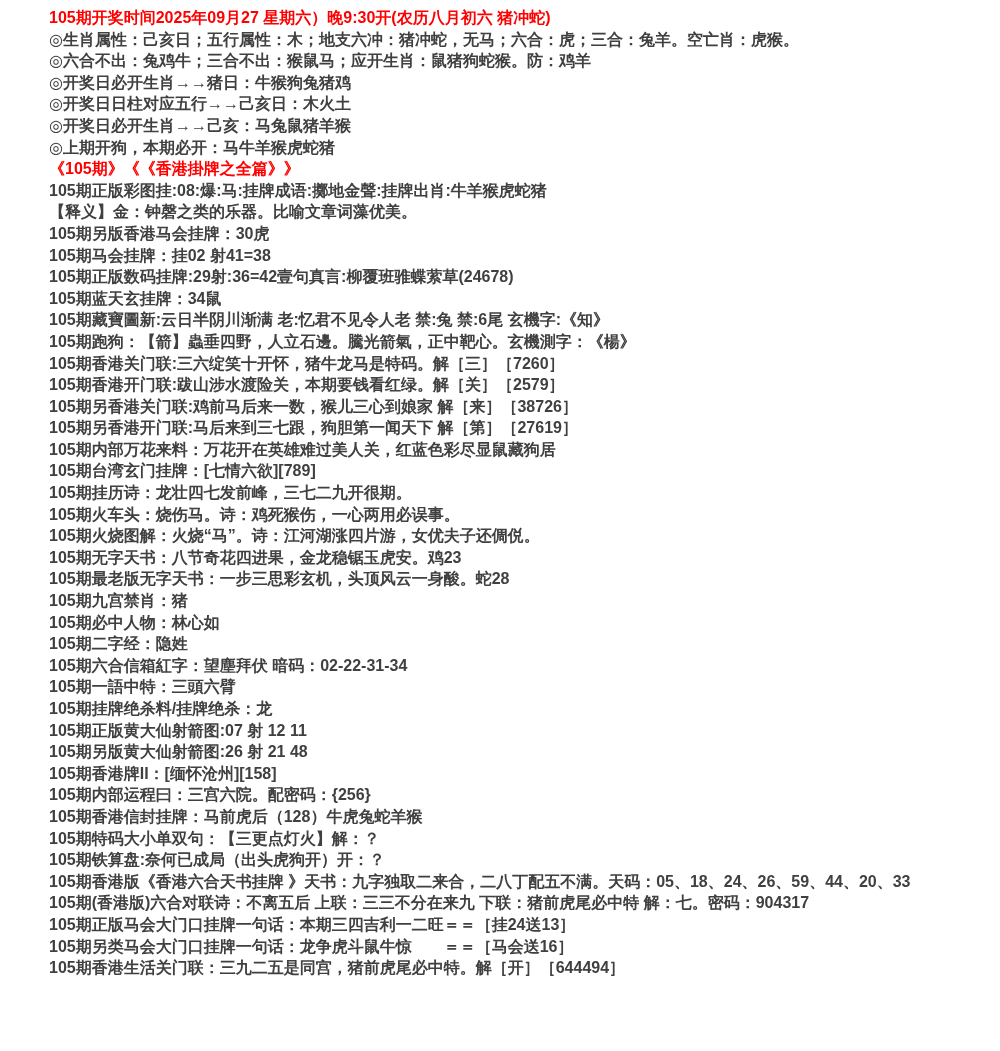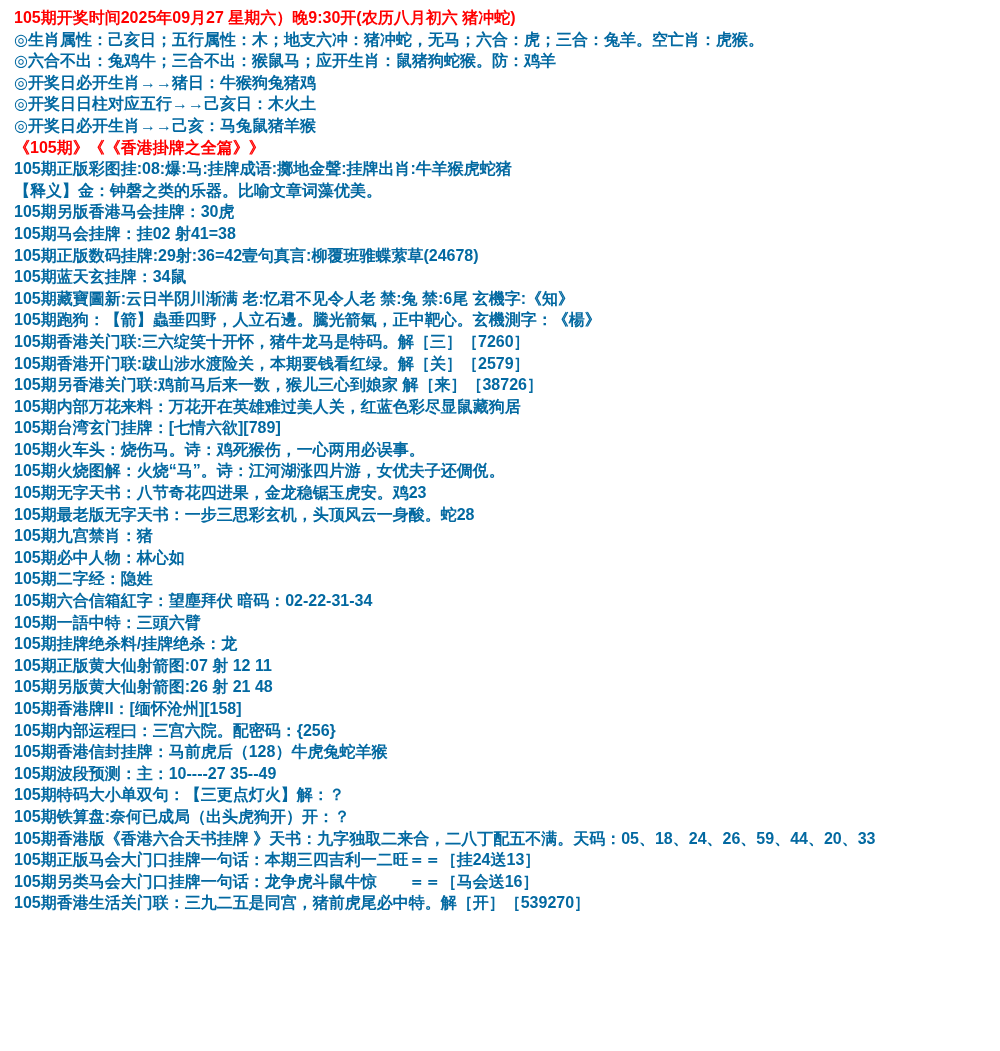--- a/index.html
+++ b/index.html
@@ -10,74 +10,78 @@
   .page {
     position: relative;
     width: 1000px;
     height: 1051px;
     background: #ffffff;
     overflow: hidden;
     font-family: "Liberation Sans", "DejaVu Sans", sans-serif;
   }
   .content {
     padding: 7px 0 0 14px;
+    margin-left: 35px;
   }
   .line {
     font-size: 16px;
     line-height: 21.6px;
     font-weight: 700;
-    color: #0369a1;
+    color: #404040;
     white-space: nowrap;
     letter-spacing: 0px;
   }
   .line.red {
     color: #ff0000;
   }
 </style>
 </head>
 <body>
 
 <div class="page">
   <div class="content">
       <div class="line red">105期开奖时间2025年09月27 星期六）晚9:30开(农历八月初六 猪冲蛇)</div>
       <div class="line">◎生肖属性：己亥日；五行属性：木；地支六冲：猪冲蛇，无马；六合：虎；三合：兔羊。空亡肖：虎猴。</div>
       <div class="line">◎六合不出：兔鸡牛；三合不出：猴鼠马；应开生肖：鼠猪狗蛇猴。防：鸡羊</div>
       <div class="line">◎开奖日必开生肖→→猪日：牛猴狗兔猪鸡</div>
       <div class="line">◎开奖日日柱对应五行→→己亥日：木火土</div>
       <div class="line">◎开奖日必开生肖→→己亥：马兔鼠猪羊猴</div>
+      <div class="line">◎上期开狗，本期必开：马牛羊猴虎蛇猪</div>
       <div class="line red">《105期》《《香港掛牌之全篇》》</div>
       <div class="line">105期正版彩图挂:08:爆:马:挂牌成语:擲地金聲:挂牌出肖:牛羊猴虎蛇猪</div>
       <div class="line">【释义】金：钟磬之类的乐器。比喻文章词藻优美。</div>
       <div class="line">105期另版香港马会挂牌：30虎</div>
       <div class="line">105期马会挂牌：挂02 射41=38</div>
       <div class="line">105期正版数码挂牌:29射:36=42壹句真言:柳覆班骓蝶萦草(24678)</div>
       <div class="line">105期蓝天玄挂牌：34鼠</div>
       <div class="line">105期藏寶圖新:云日半阴川渐满 老:忆君不见令人老 禁:兔 禁:6尾 玄機字:《知》</div>
       <div class="line">105期跑狗：【箭】蟲垂四野，人立石邊。騰光箭氣，正中靶心。玄機測字：《楊》</div>
       <div class="line">105期香港关门联:三六绽笑十开怀，猪牛龙马是特码。解［三］［7260］</div>
       <div class="line">105期香港开门联:跋山涉水渡险关，本期要钱看红绿。解［关］［2579］</div>
       <div class="line">105期另香港关门联:鸡前马后来一数，猴儿三心到娘家 解［来］［38726］</div>
+      <div class="line">105期另香港开门联:马后来到三七跟，狗胆第一闻天下 解［第］［27619］</div>
       <div class="line">105期内部万花来料：万花开在英雄难过美人关，红蓝色彩尽显鼠藏狗居</div>
       <div class="line">105期台湾玄门挂牌：[七情六欲][789]</div>
+      <div class="line">105期挂历诗：龙壮四七发前峰，三七二九开很期。</div>
       <div class="line">105期火车头：烧伤马。诗：鸡死猴伤，一心两用必误事。</div>
       <div class="line">105期火烧图解：火烧“马”。诗：江河湖涨四片游，女优夫子还倜侻。</div>
       <div class="line">105期无字天书：八节奇花四进果，金龙稳锯玉虎安。鸡23</div>
       <div class="line">105期最老版无字天书：一步三思彩玄机，头顶风云一身酸。蛇28</div>
       <div class="line">105期九宫禁肖：猪</div>
       <div class="line">105期必中人物：林心如</div>
       <div class="line">105期二字经：隐姓</div>
       <div class="line">105期六合信箱紅字：望塵拜伏 暗码：02-22-31-34</div>
       <div class="line">105期一語中特：三頭六臂</div>
       <div class="line">105期挂牌绝杀料/挂牌绝杀：龙</div>
       <div class="line">105期正版黄大仙射箭图:07 射 12 11</div>
       <div class="line">105期另版黄大仙射箭图:26 射 21 48</div>
       <div class="line">105期香港牌II：[缅怀沧州][158]</div>
       <div class="line">105期内部运程曰：三宫六院。配密码：{256}</div>
       <div class="line">105期香港信封挂牌：马前虎后（128）牛虎兔蛇羊猴</div>
-      <div class="line">105期波段预测：主：10----27 35--49</div>
       <div class="line">105期特码大小单双句：【三更点灯火】解：？</div>
       <div class="line">105期铁算盘:奈何已成局（出头虎狗开）开：？</div>
       <div class="line">105期香港版《香港六合天书挂牌 》天书：九字独取二来合，二八丁配五不满。天码：05、18、24、26、59、44、20、33</div>
+      <div class="line">105期(香港版)六合对联诗：不离五后 上联：三三不分在来九 下联：猪前虎尾必中特 解：七。密码：904317</div>
       <div class="line">105期正版马会大门口挂牌一句话：本期三四吉利一二旺＝＝［挂24送13］</div>
       <div class="line">105期另类马会大门口挂牌一句话：龙争虎斗鼠牛惊　　＝＝［马会送16］</div>
-      <div class="line">105期香港生活关门联：三九二五是同宫，猪前虎尾必中特。解［开］［539270］</div>
+      <div class="line">105期香港生活关门联：三九二五是同宫，猪前虎尾必中特。解［开］［644494］</div>
     </div>
 </div>
 
 </body></html>

